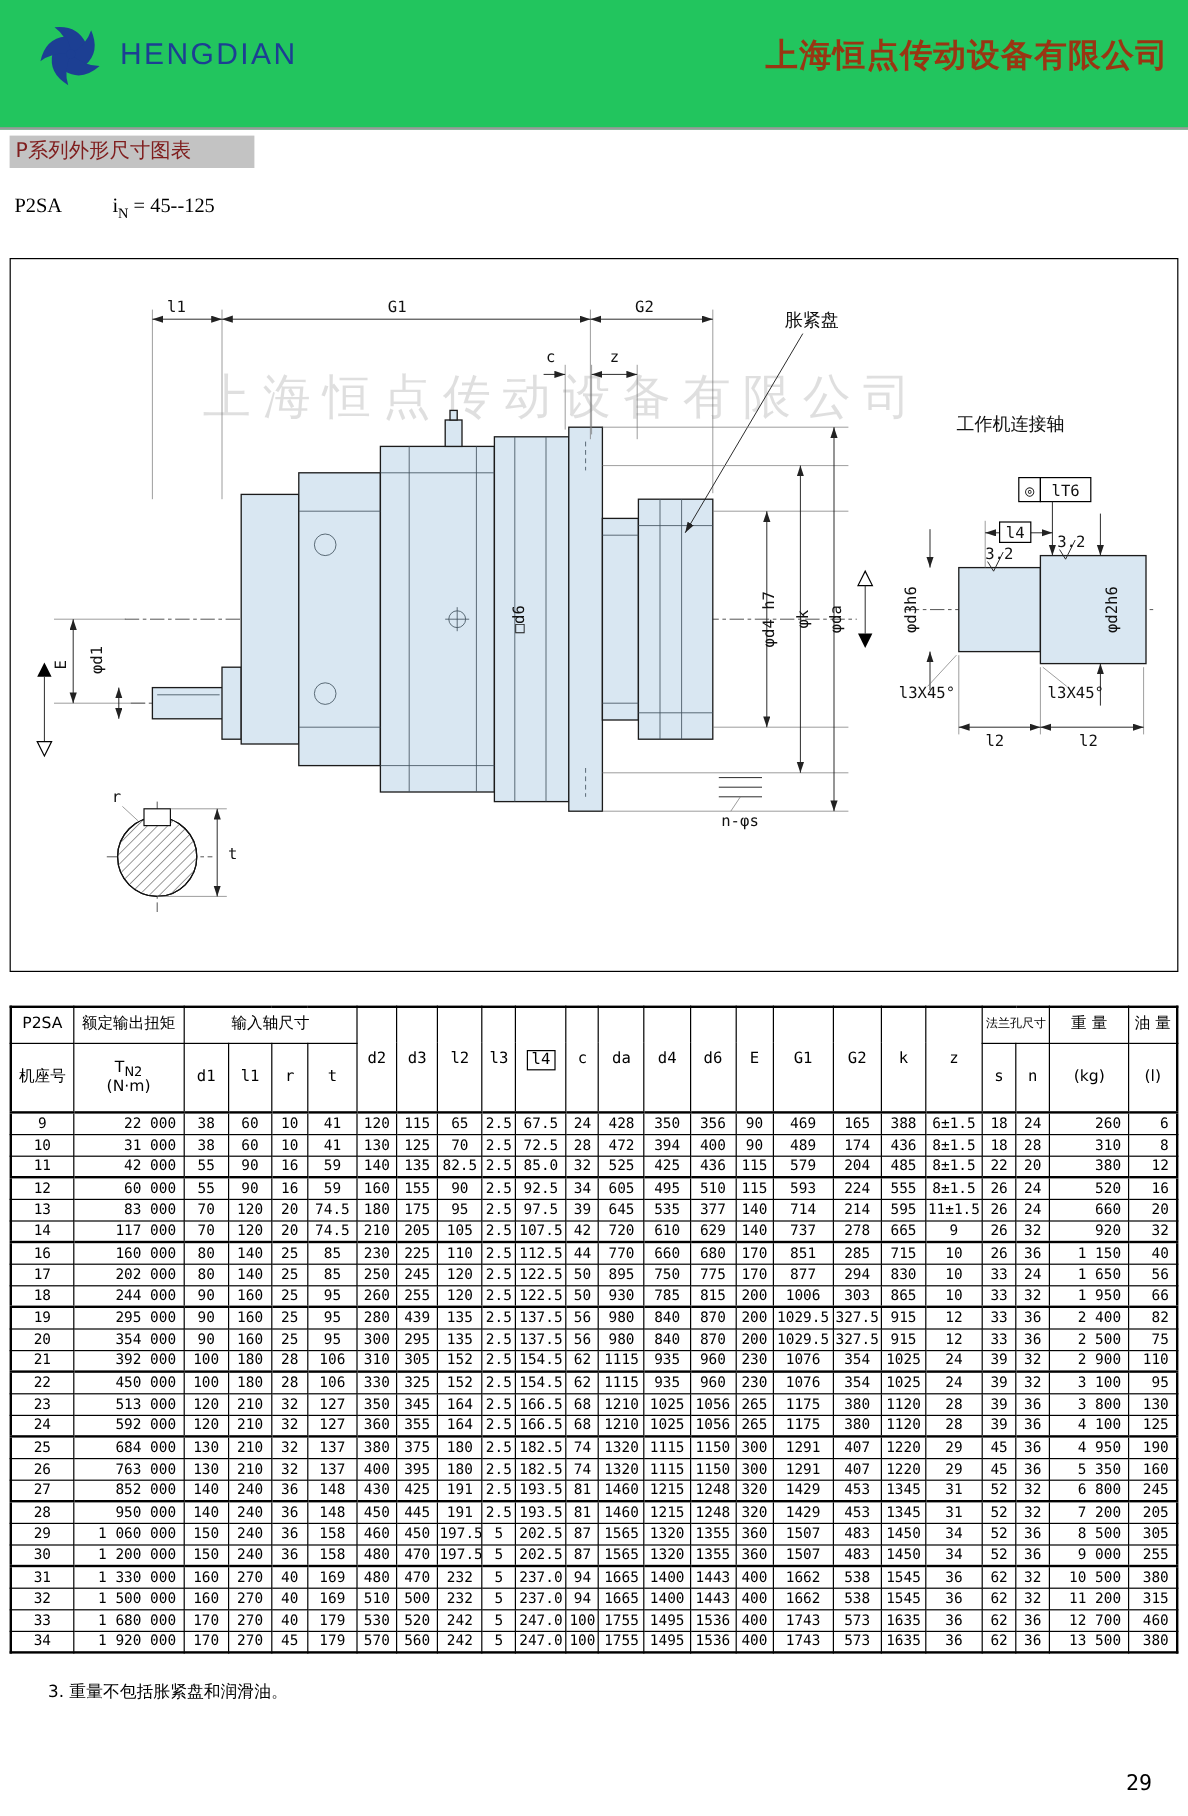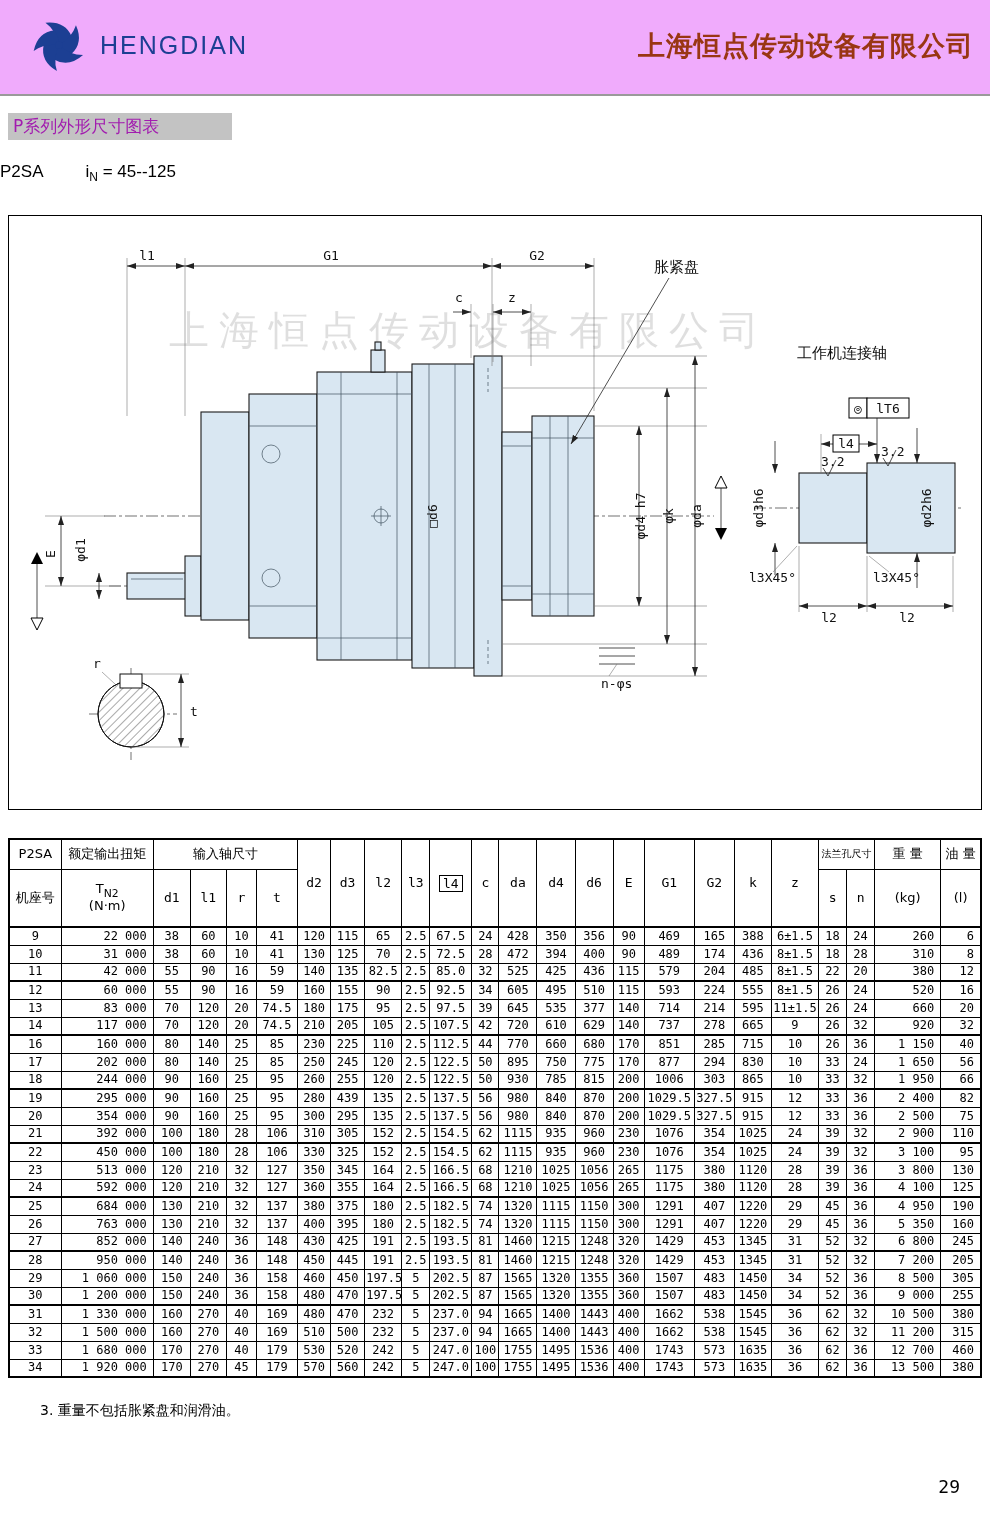--- a/index.html
+++ b/index.html
@@ -1,27 +1,27 @@
 <!DOCTYPE html>
 <html><head>
 <meta charset="utf-8">
 <style>
   *{margin:0;padding:0;box-sizing:border-box}
   html,body{background:#fff}
   body{width:990px;height:1513px;position:relative;font-family:"DejaVu Sans",sans-serif;color:#000;overflow:hidden}
 
   
-  .hdr{position:absolute;top:0;left:0;width:990px;height:96px;border-bottom:2px solid #9a9a9a;background:#f0abfc}
+  .hdr{position:absolute;top:0;left:0;width:990px;height:108px;border-bottom:2px solid #9a9a9a;background:#22c55e}
   .logo{position:absolute;left:30px;top:16px;display:flex;align-items:center;gap:12px}
   .logo-name{font-family:"Liberation Sans",sans-serif;font-size:25px;letter-spacing:2px;color:#1c3f93;font-weight:500}
   .company{position:absolute;right:16px;top:28px;font-family:"DejaVu Serif",serif;font-weight:bold;font-size:27px;color:#993613;letter-spacing:1px}
 
   
-  .section-bar{position:absolute;left:8px;top:113px;width:224px;height:27px;background:#c3c3c3;font-size:17px;line-height:27px;padding-left:5px;color:#a21caf}
-  .subtitle{position:absolute;left:0;top:162px;font-family:Liberation Sans, sans-serif;font-size:17px}
+  .section-bar{position:absolute;left:8px;top:113px;width:204px;height:27px;background:#c3c3c3;font-size:17px;line-height:27px;padding-left:5px;color:#7f1d1d}
+  .subtitle{position:absolute;left:12px;top:162px;font-family:Liberation Serif, serif;font-size:17px}
   .subtitle .gap{display:inline-block;width:42px}
   .subtitle sub{font-size:12px}
 
   
   .draw-box{position:absolute;left:8px;top:215px;width:974px;height:595px;border:1px solid #000;background:#fff}
   .cl{stroke:#333;stroke-width:.7;stroke-dasharray:12 3 3 3;fill:none}
   .pt{fill:#d9e7f2;stroke:#1b1b1b;stroke-width:1.1}
   .il{stroke:#41525e;stroke-width:.7;fill:none}
   .dl{stroke:#222;stroke-width:.8;fill:none}
   .wl{stroke:#777;stroke-width:.6;fill:none}

